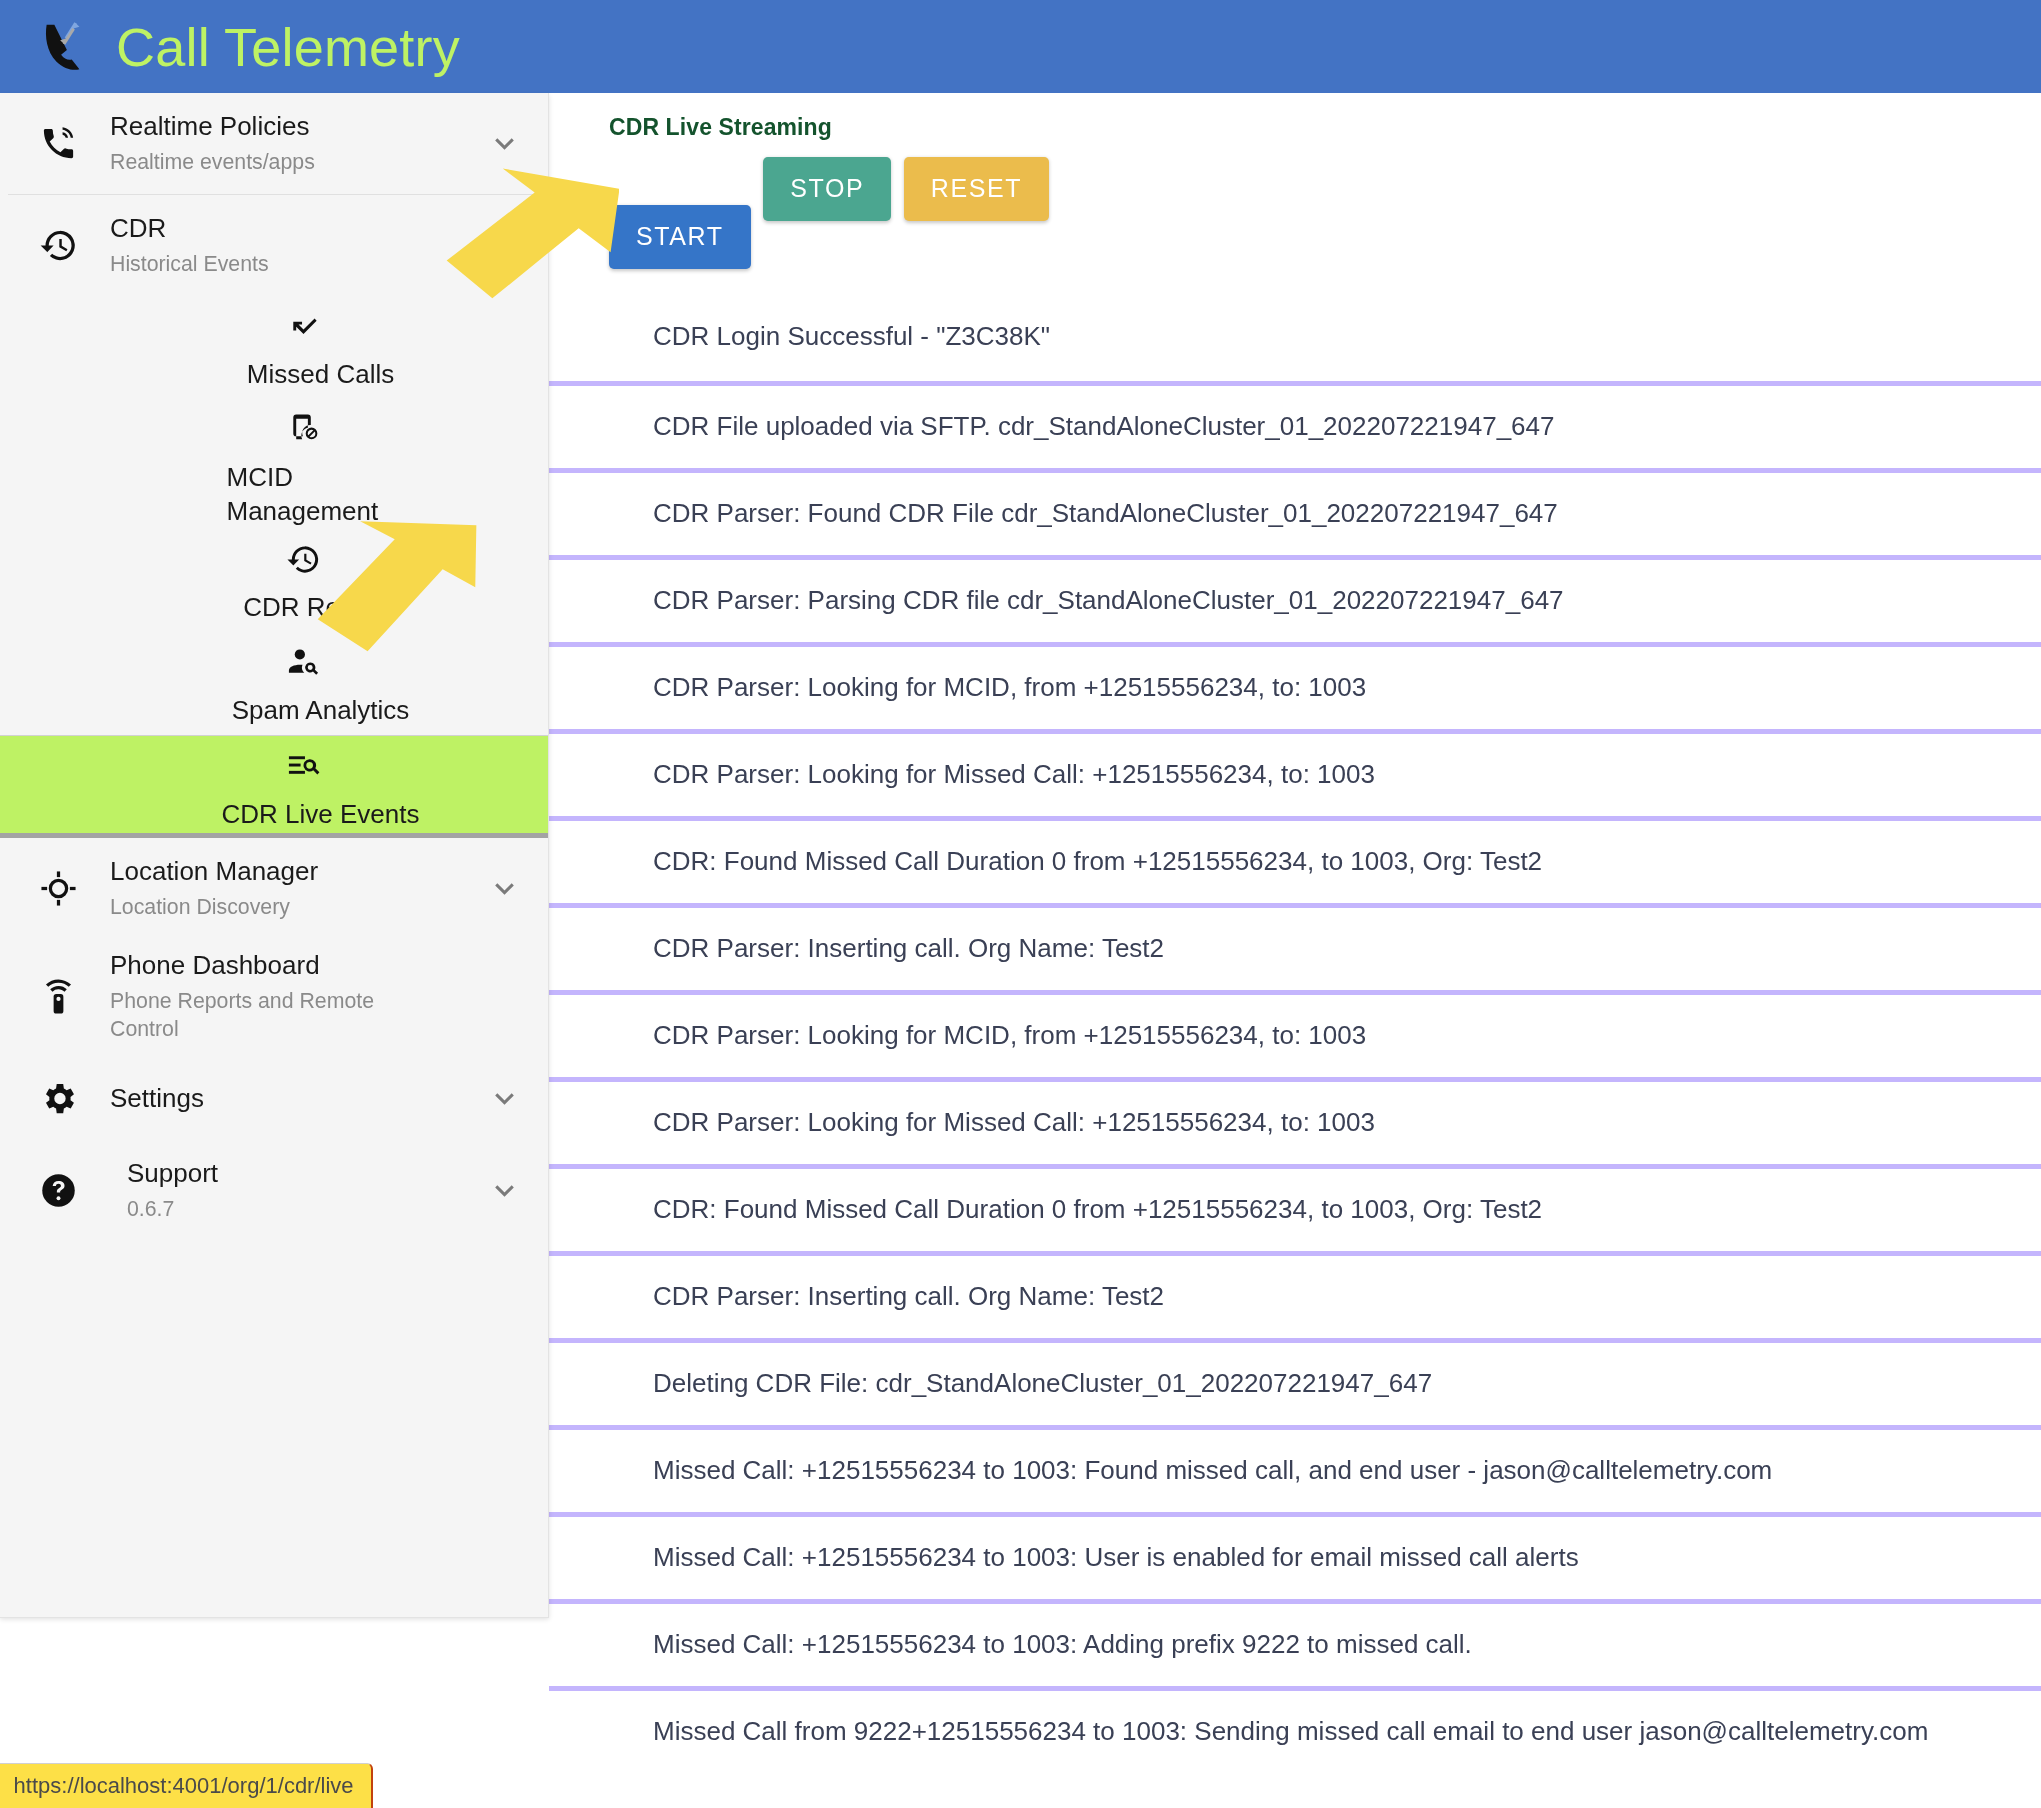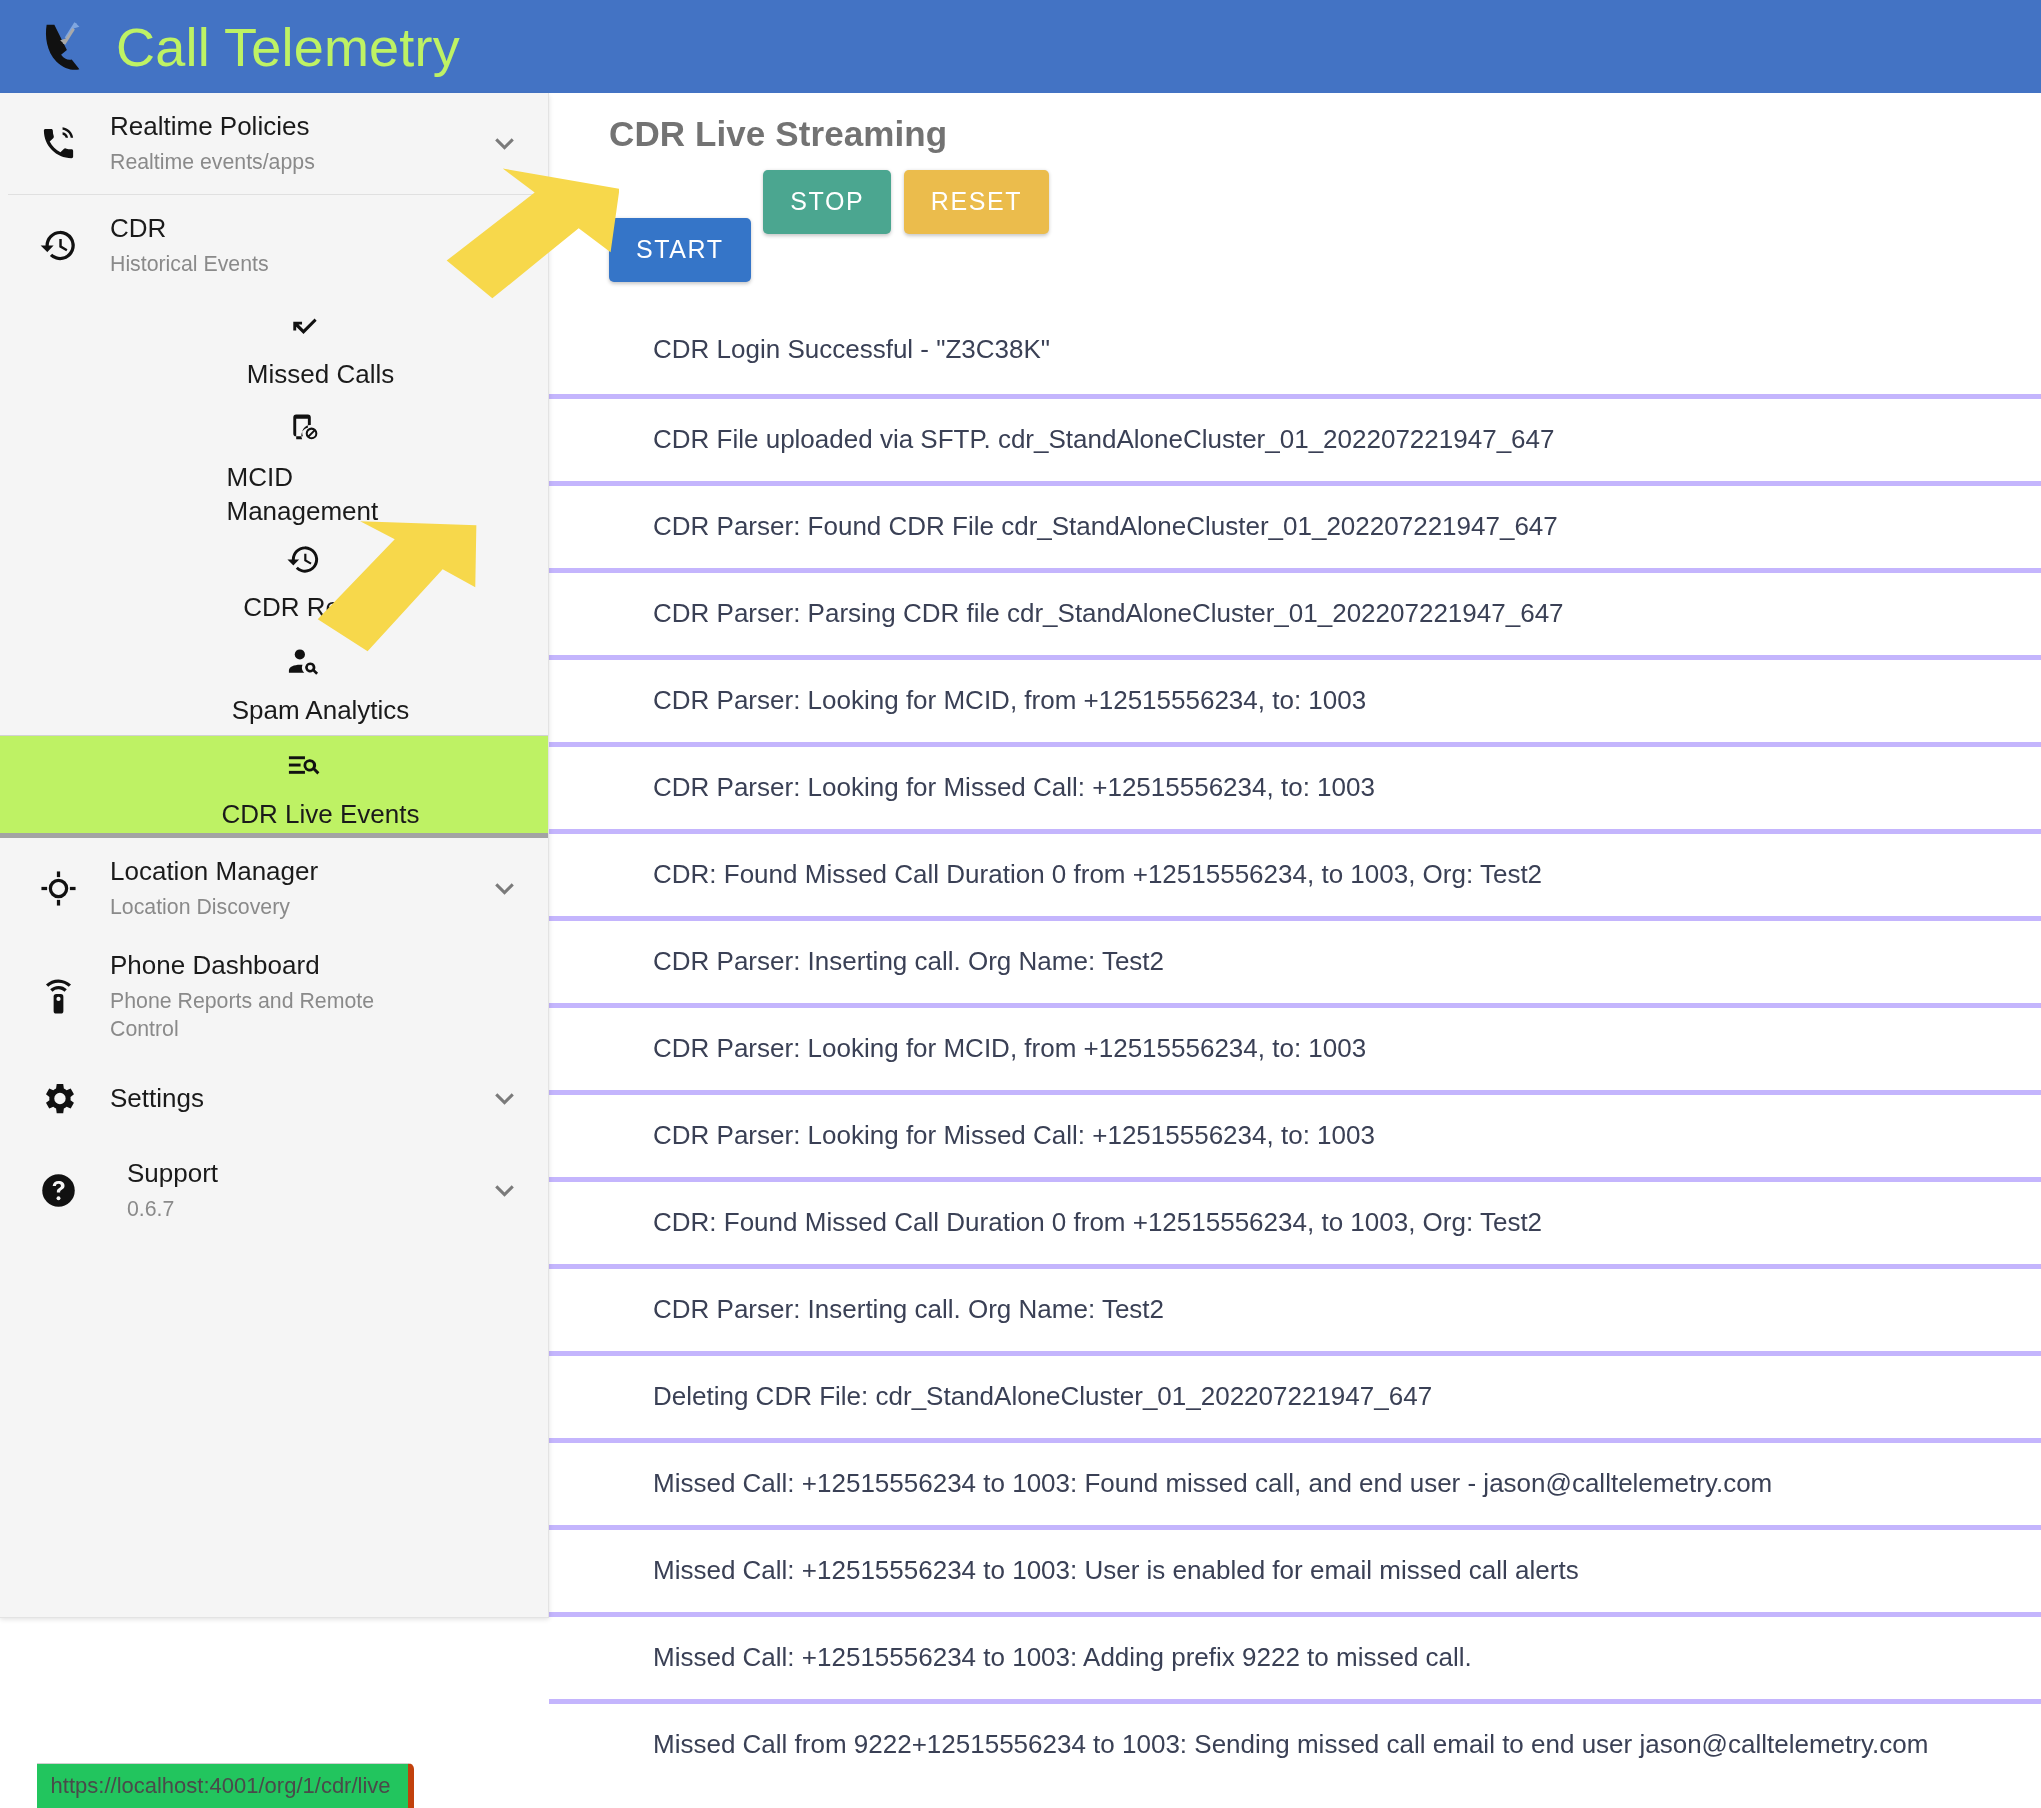--- a/index.html
+++ b/index.html
@@ -102,22 +102,22 @@
   
   #main {
     position: absolute;
     top: 93px; left: 549px;
     width: 1492px;
     height: 1716px;
     background: #ffffff;
     overflow: hidden;
   }
   #page-title {
-    font-size: 35px;
-    color: #737373;
+    font-size: 23px;
+    color: #14532d;
     font-weight: 700;
     padding: 21.3px 0 0 60px;
     letter-spacing: 0.1px;
   }
   #btn-row {
     display: flex;
     gap: 12.6px;
     padding: 15.5px 0 0 60px;
   }
   .ctl-btn {
@@ -163,28 +163,27 @@
   }
 
   
   .arrow-svg { position: absolute; pointer-events: none; z-index: 5; }
 
   
   #statusbar {
     position: absolute;
     left: 0; bottom: 0;
     height: 45px;
-    background: #22c55e;
+    background: #fde047;
     border-top-right-radius: 5.8px;
-    border-right: 6px solid #c2410c;
+    border-right: 2px solid #c2410c;
     border-top: 1px solid #d0d0d0;
     display: flex; align-items: center;
     padding: 0 17.5px 0 13.6px;
     z-index: 9;
-    margin-left: 37px;
   }
   #statusbar .url {
     font-size: 22px;
     color: #4a4a4a;
     white-space: nowrap;
   }
 </style>
 </head>
 <body>
 

